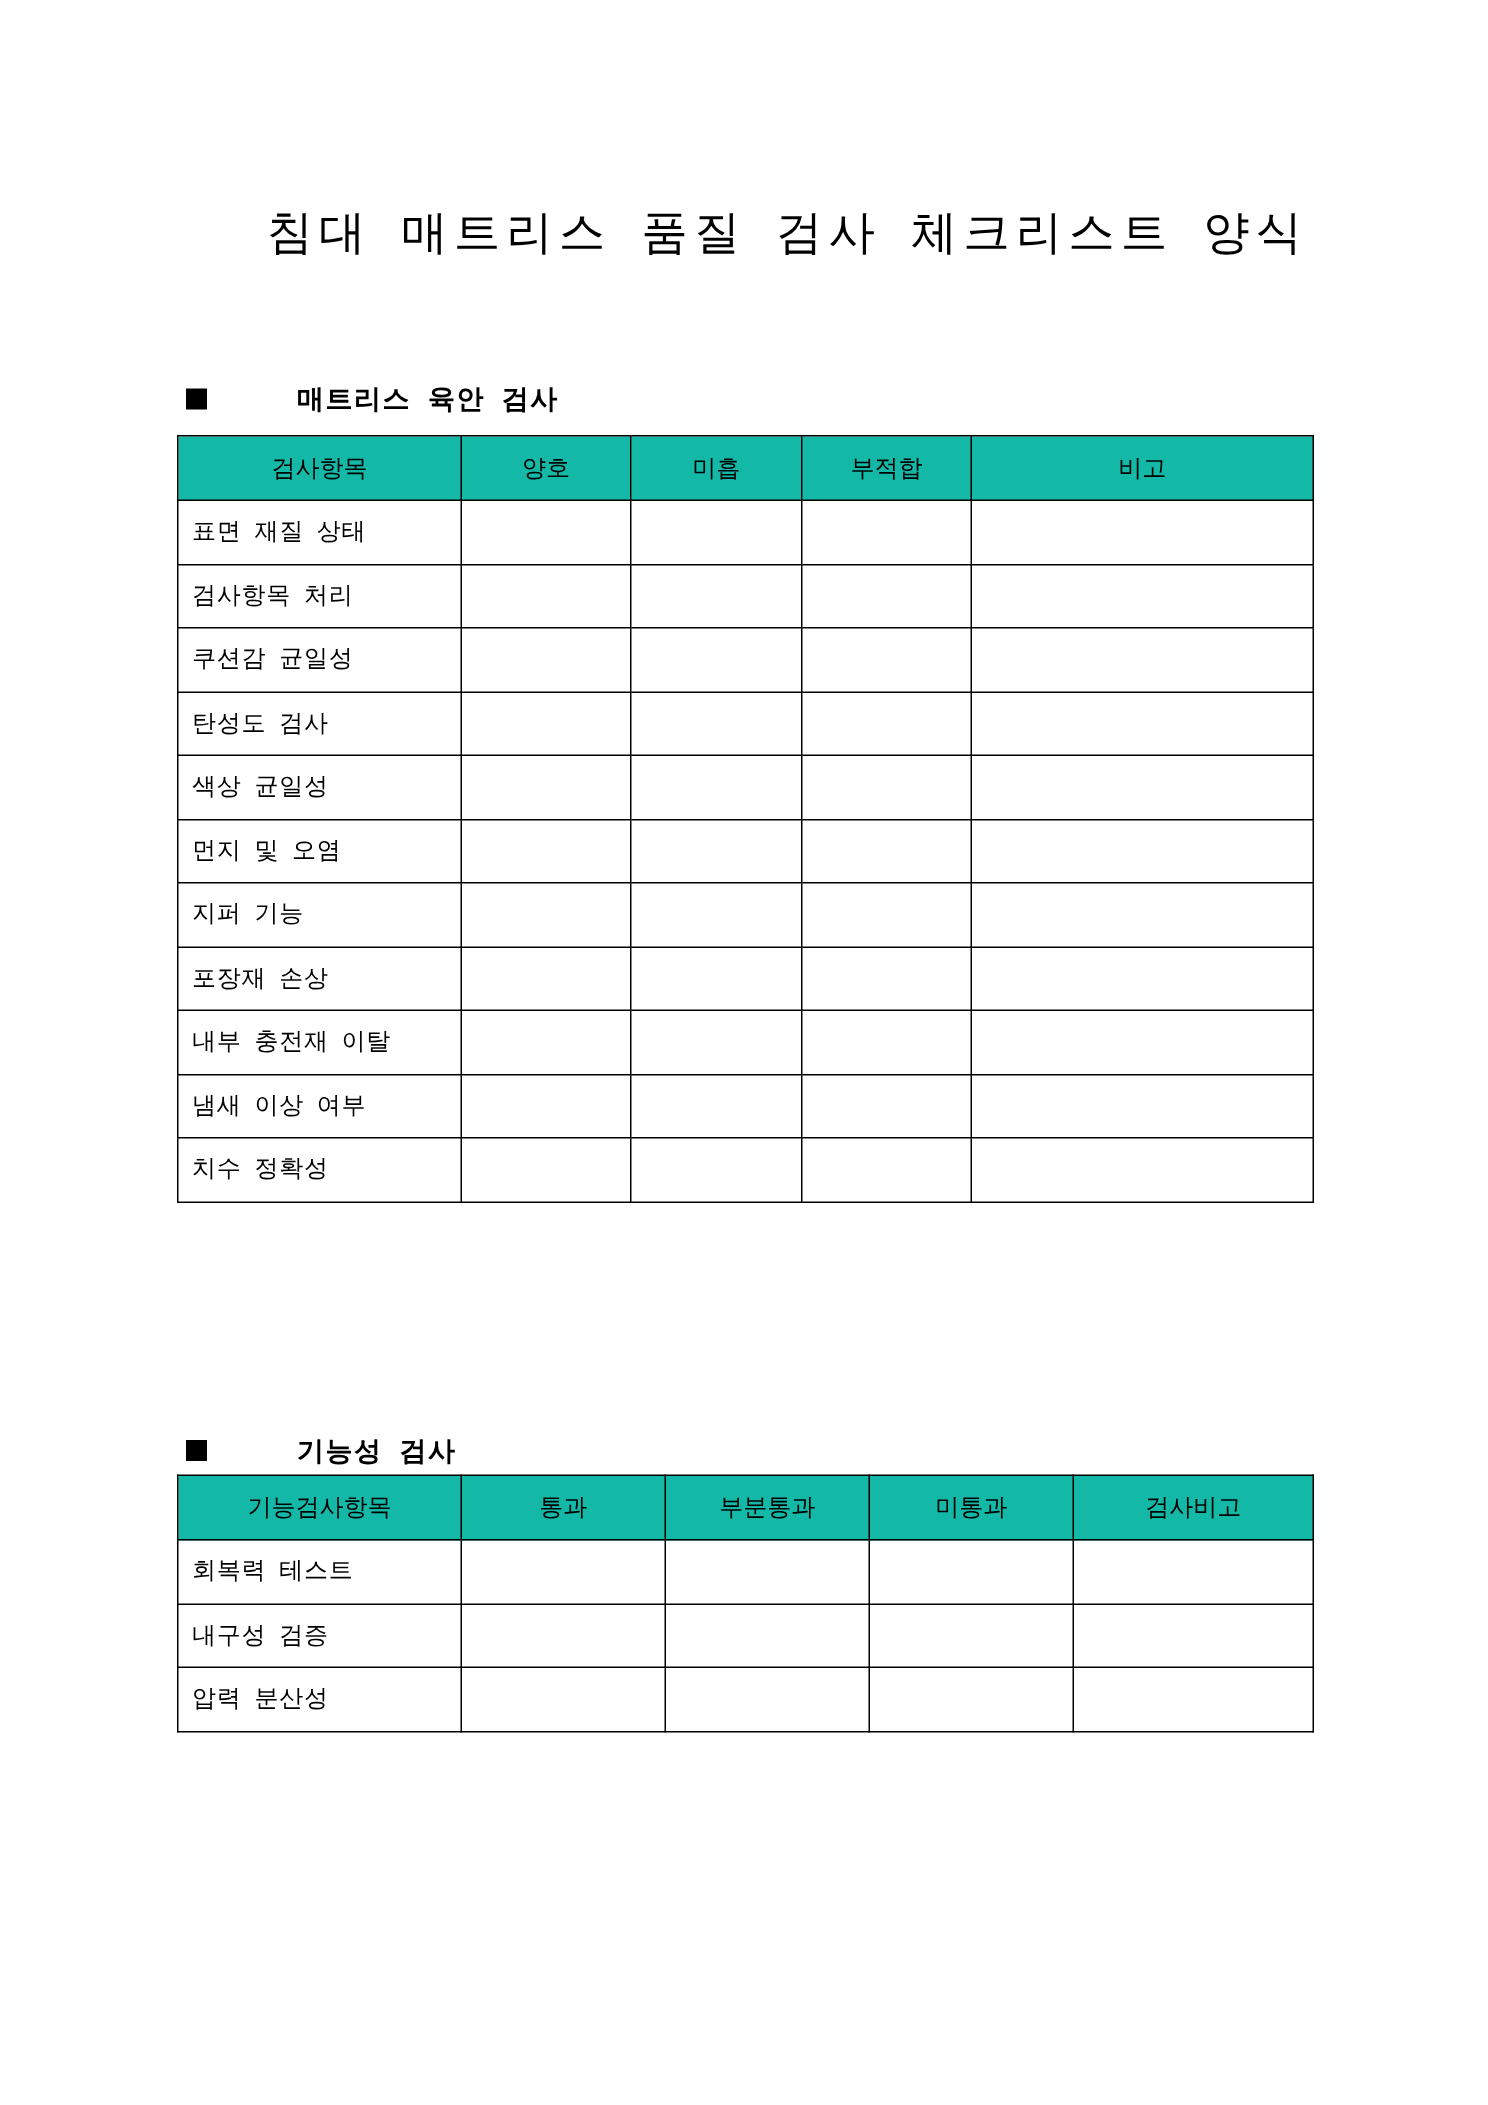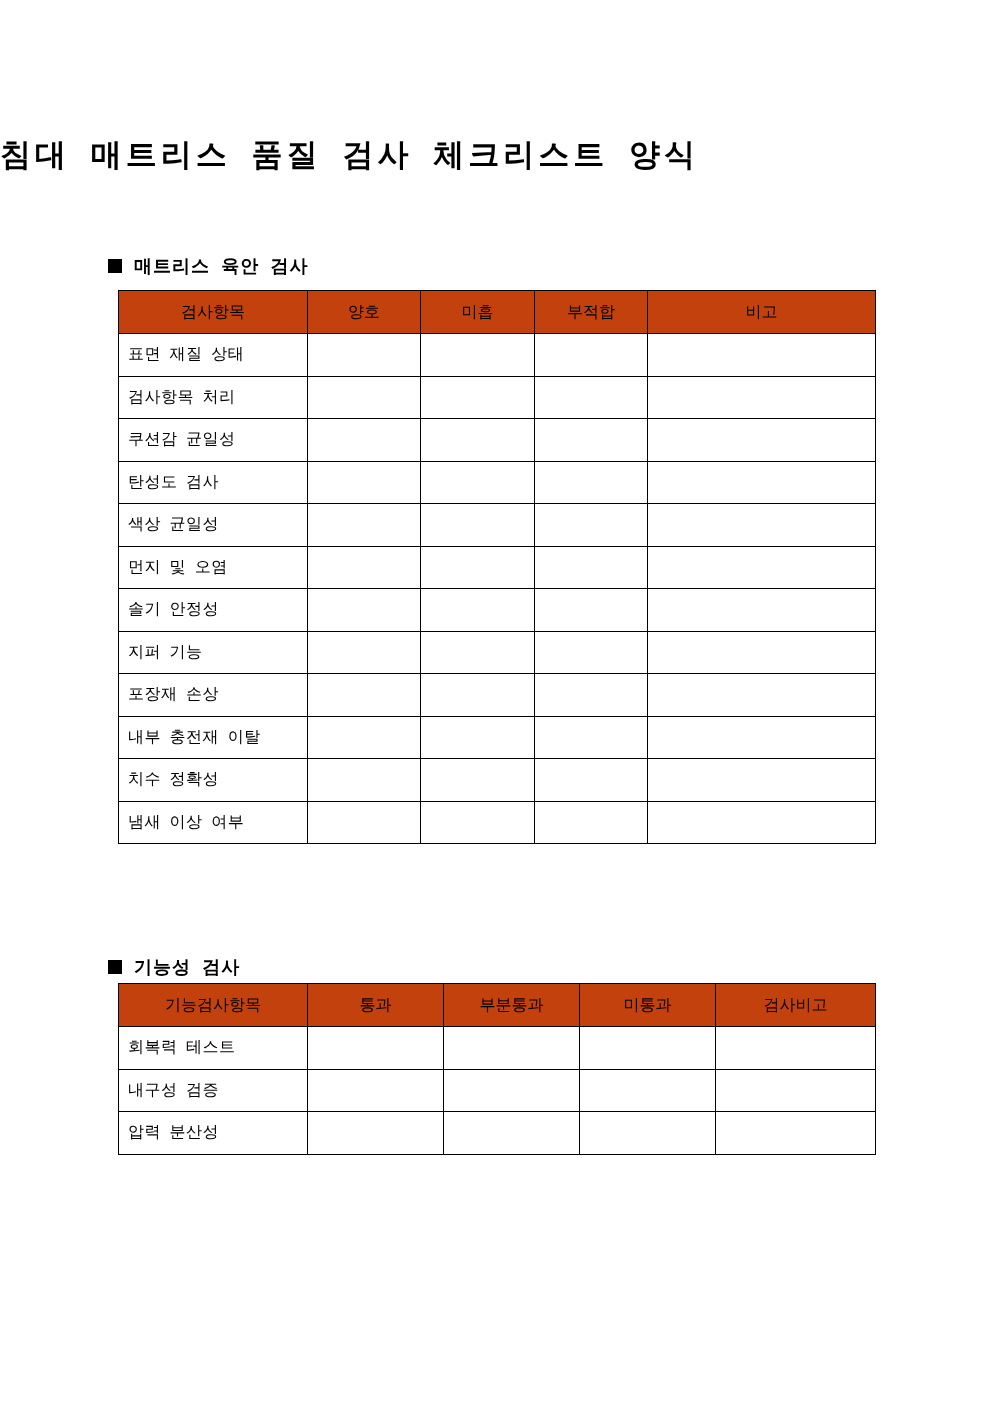--- a/index.html
+++ b/index.html
@@ -1,23 +1,23 @@
 <!DOCTYPE html>
 <html><head>
 <meta charset="utf-8">
 <style>
   html, body { margin: 0; padding: 0; background: #ffffff; }
   body { width: 992px; height: 1403px; position: relative; font-family: "DejaVu Sans", "Liberation Sans", sans-serif; color: #000; }
-  .title { position: absolute; top: 134px; left: 0; width: 872px; text-align: left; font-size: 31px; font-weight: bold; letter-spacing: 4px; word-spacing: 6px; }
-  .section-title { position: absolute; left: 108px; font-size: 18px; font-weight: bold; display: flex; align-items: center; }
+  .title { position: absolute; top: 134px; left: 0; width: 872px; text-align: right; font-size: 31px; font-weight: normal; letter-spacing: 4px; word-spacing: 6px; }
+  .section-title { position: absolute; left: 124px; font-size: 18px; font-weight: bold; display: flex; align-items: center; gap: 48px; }
   .section-title .sq { display: inline-block; width: 14px; height: 14px; background: #000; margin-right: 12px; }
   .section-title span.txt { letter-spacing: 1px; word-spacing: 4px; }
   table { position: absolute; left: 118px; border-collapse: collapse; table-layout: fixed; }
   td, th { border: 1px solid #000; padding: 0; font-size: 16px; font-weight: normal; box-sizing: border-box; }
-  th { background: #c2410c; text-align: center; height: 43px; }
+  th { background: #14b8a6; text-align: center; height: 43px; }
   td { height: 42.5px; }
   td.label { text-align: left; padding-left: 9px; letter-spacing: 0.5px; word-spacing: 3px; }
 </style>
 </head>
 <body>
 
 <div class="title">침대 매트리스 품질 검사 체크리스트 양식</div>
 
 <div class="section-title" style="top:254px;">
   <span class="sq"></span>
@@ -78,27 +78,20 @@
         <td></td>
       </tr>
       <tr>
         <td class="label">먼지 및 오염</td>
         <td></td>
         <td></td>
         <td></td>
         <td></td>
       </tr>
       <tr>
-        <td class="label">솔기 안정성</td>
-        <td></td>
-        <td></td>
-        <td></td>
-        <td></td>
-      </tr>
-      <tr>
         <td class="label">지퍼 기능</td>
         <td></td>
         <td></td>
         <td></td>
         <td></td>
       </tr>
       <tr>
         <td class="label">포장재 손상</td>
         <td></td>
         <td></td>
@@ -106,28 +99,28 @@
         <td></td>
       </tr>
       <tr>
         <td class="label">내부 충전재 이탈</td>
         <td></td>
         <td></td>
         <td></td>
         <td></td>
       </tr>
       <tr>
-        <td class="label">치수 정확성</td>
+        <td class="label">냄새 이상 여부</td>
         <td></td>
         <td></td>
         <td></td>
         <td></td>
       </tr>
       <tr>
-        <td class="label">냄새 이상 여부</td>
+        <td class="label">치수 정확성</td>
         <td></td>
         <td></td>
         <td></td>
         <td></td>
       </tr>
     </tbody>
 </table>
 
 <div class="section-title" style="top:955px;">
   <span class="sq"></span>

